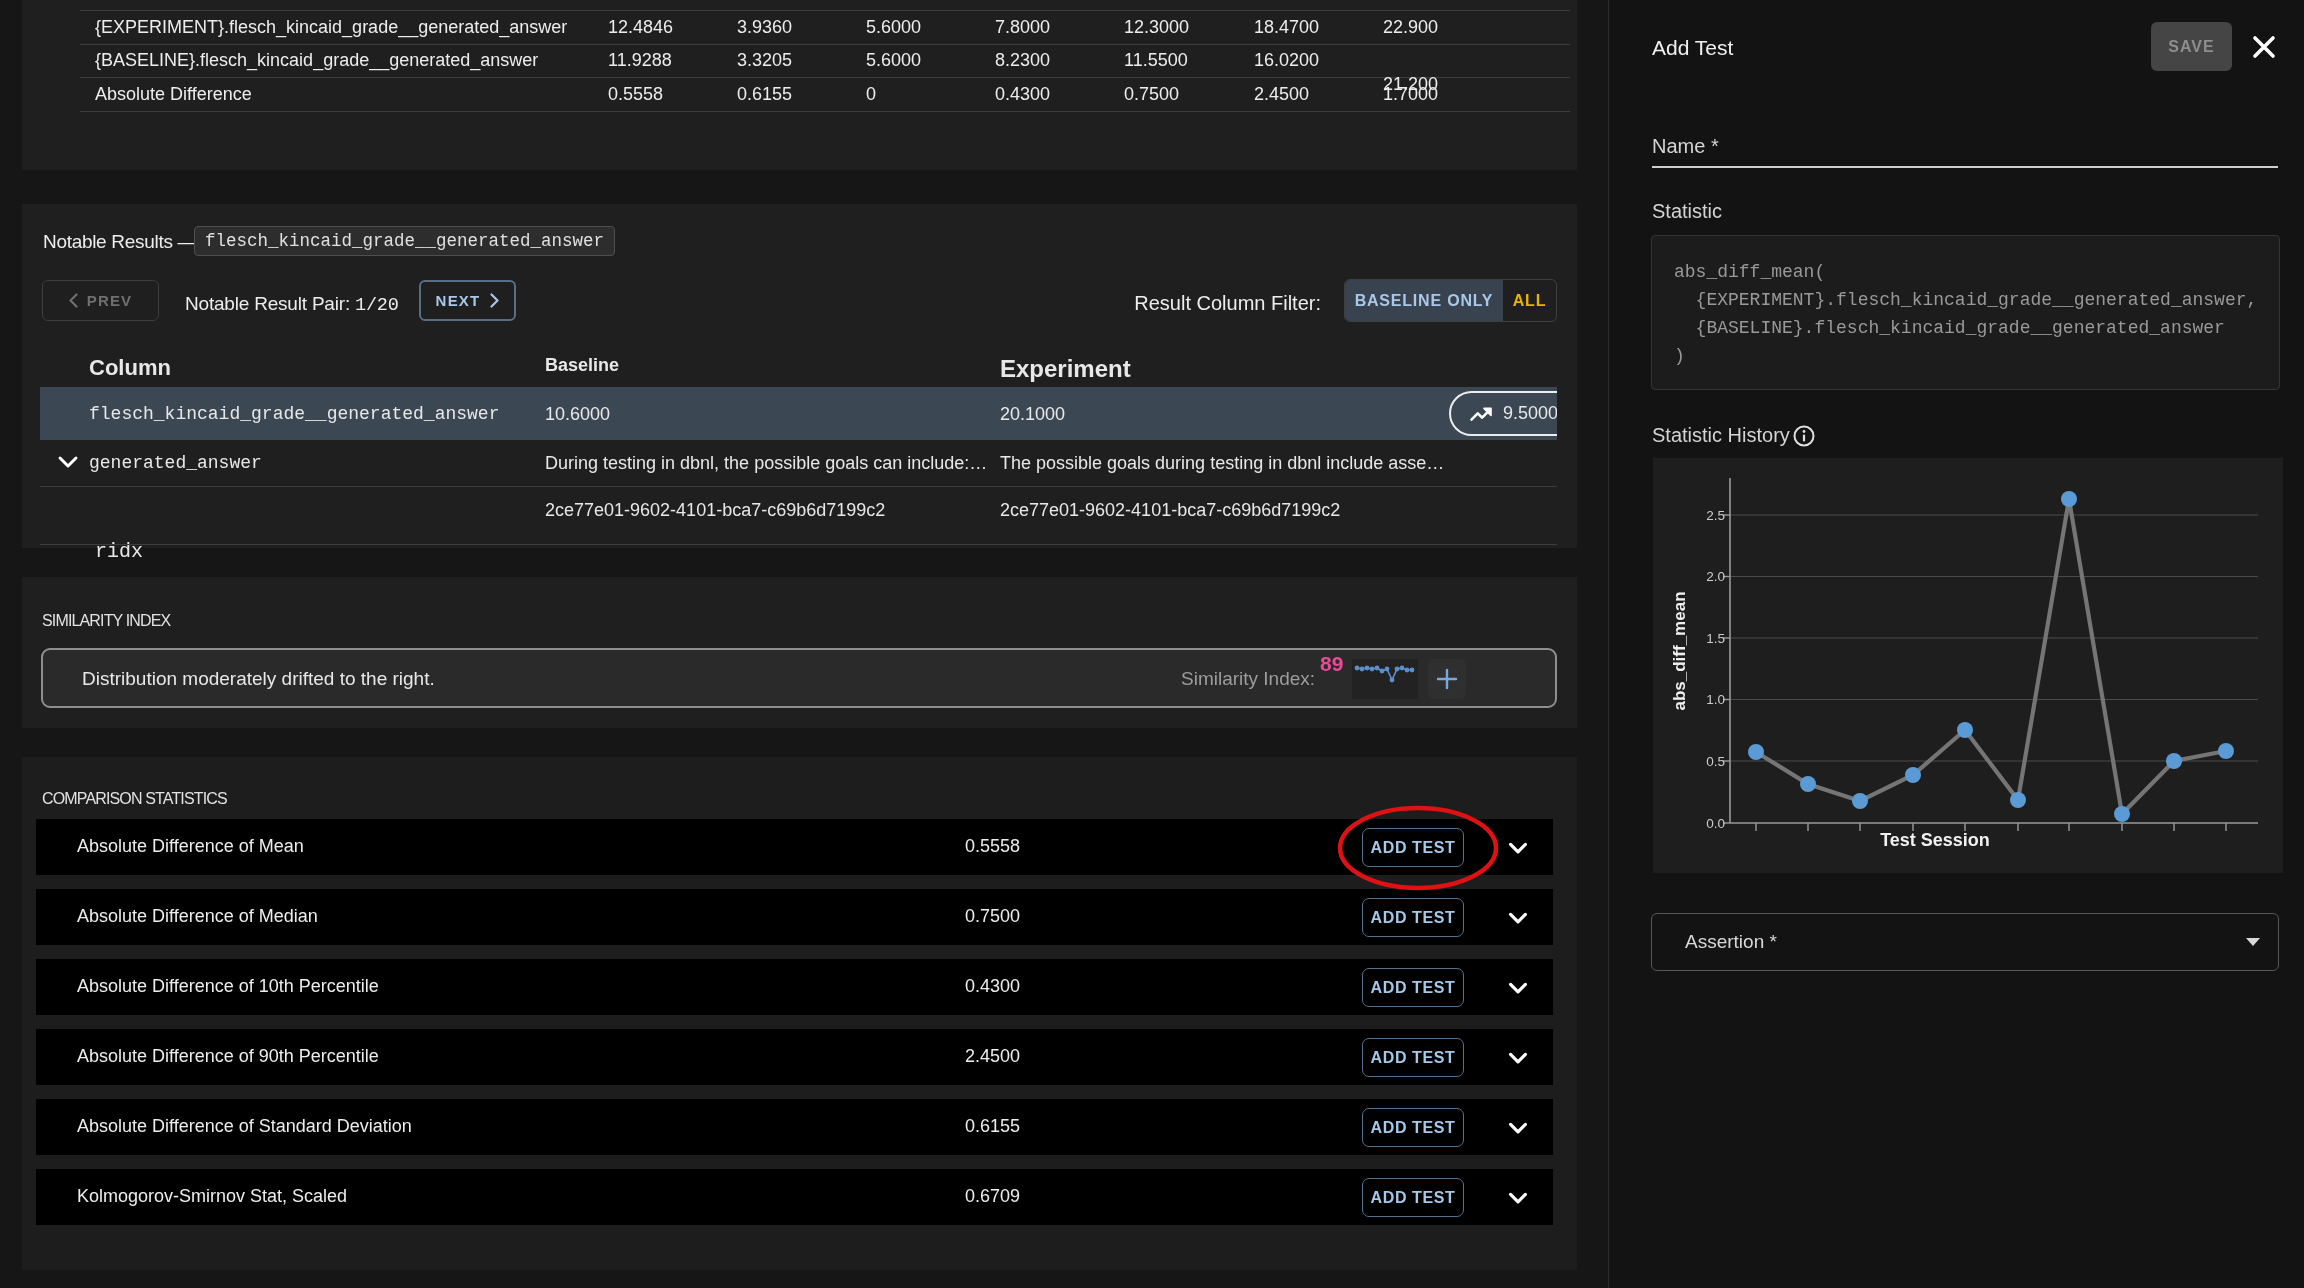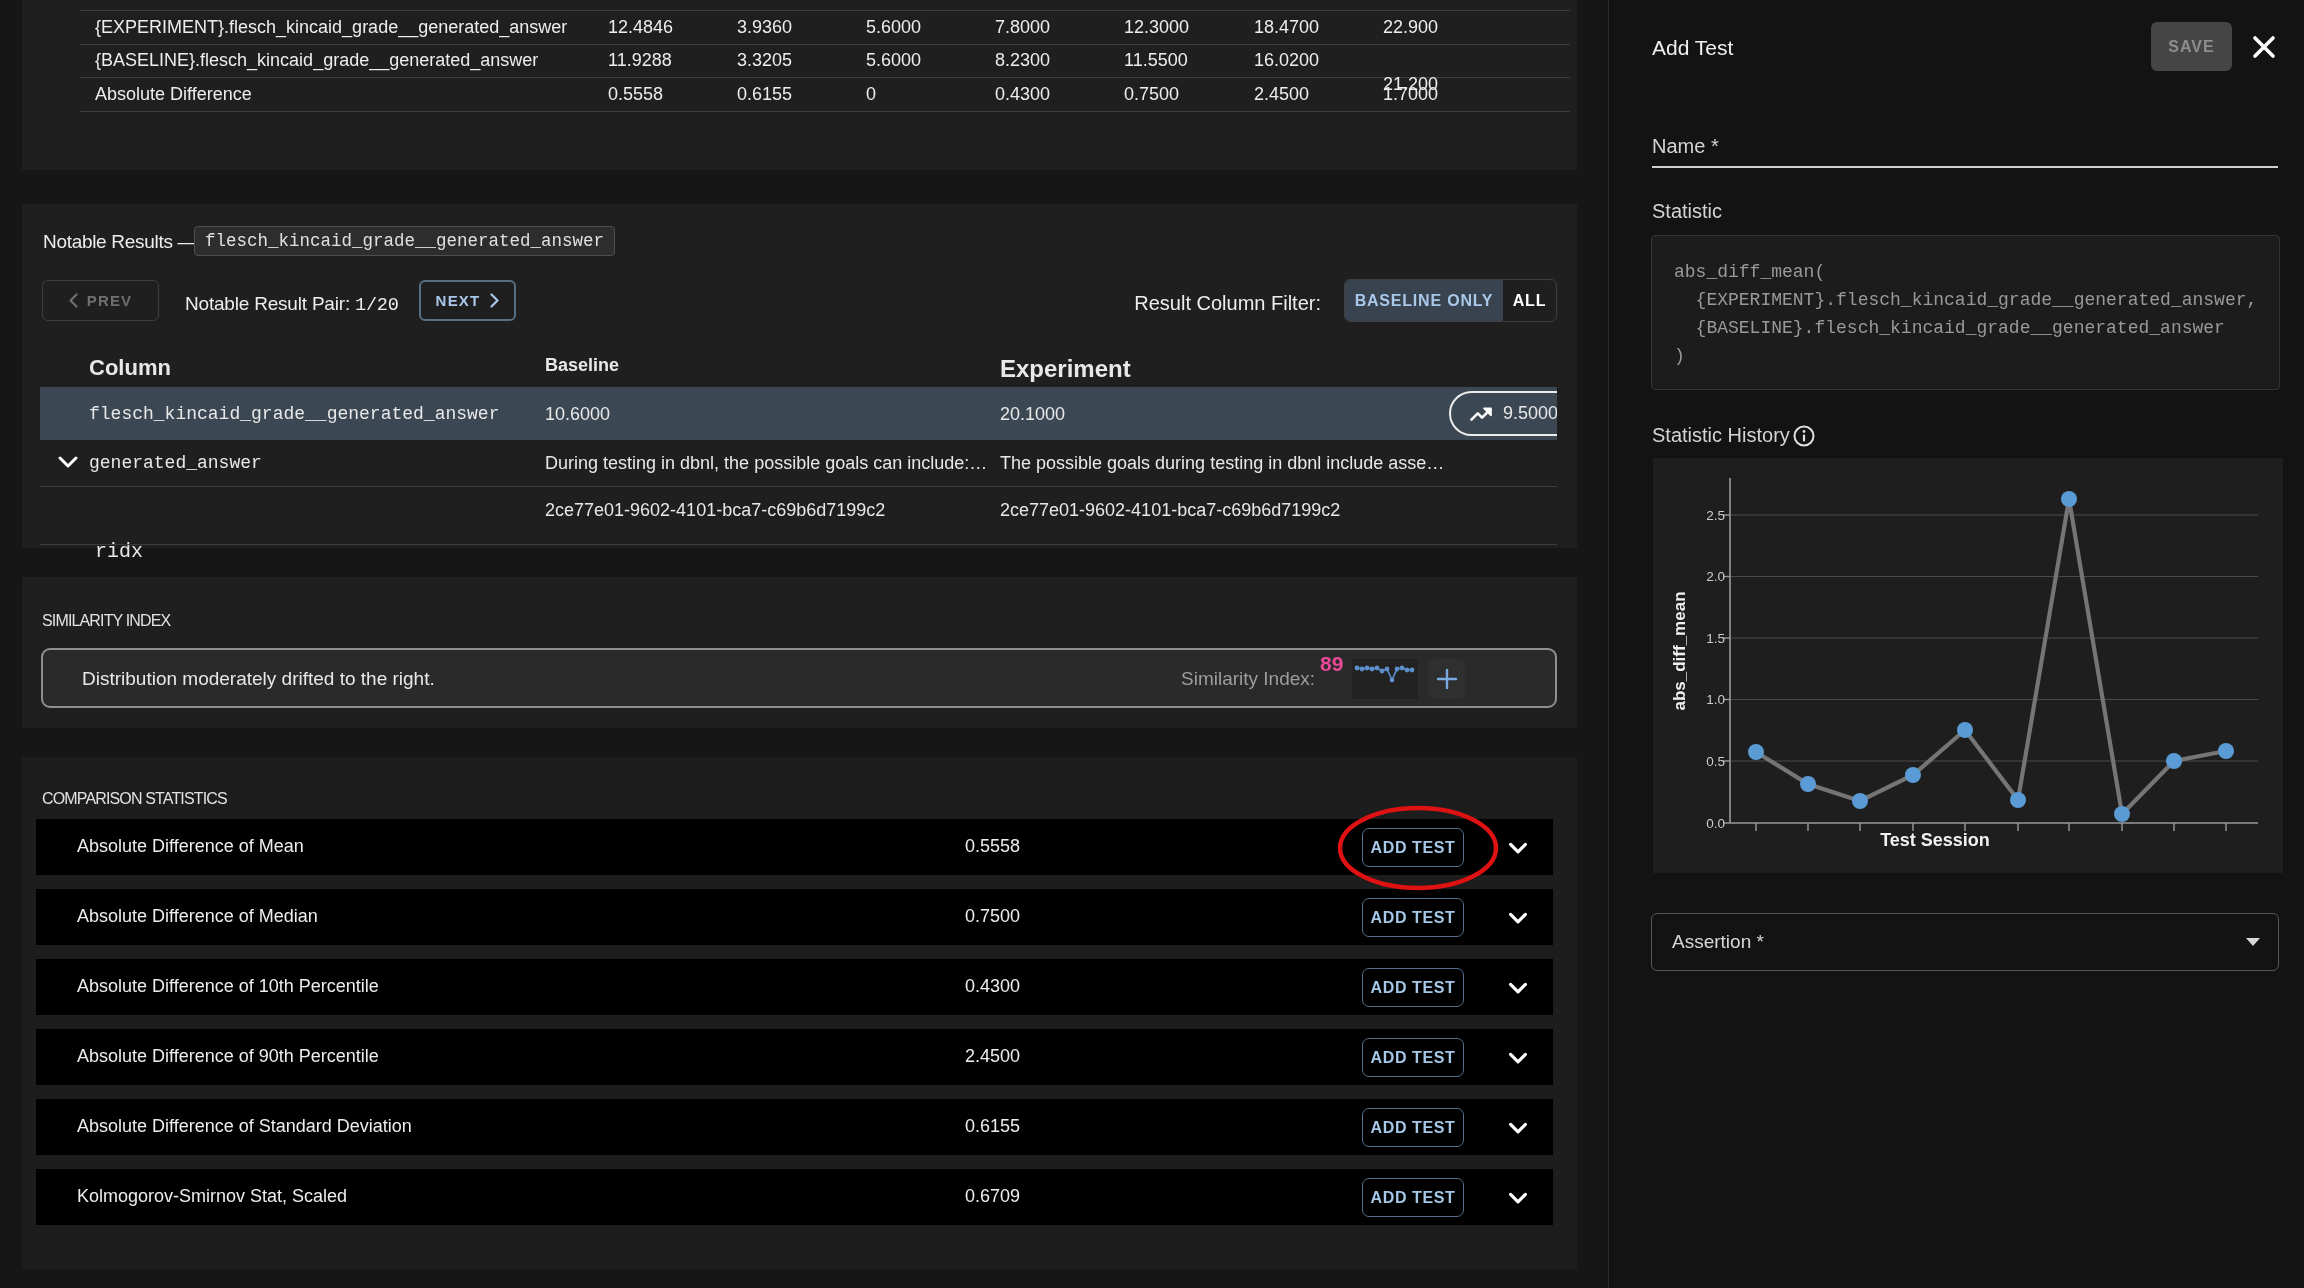--- a/index.html
+++ b/index.html
@@ -69,21 +69,21 @@
     <div class="abs" style="left:397px; top:76px; width:97px; height:41px; border:2px solid #566f85; border-radius:6px; color:#a9c7e8; font-size:15px; font-weight:bold; letter-spacing:1.2px; display:flex; align-items:center; justify-content:center; gap:10px;">
       <span>NEXT</span>
       <svg width="9" height="15" viewBox="0 0 9 15">
           <path d="M1.5 1.5 L7.5 7.5 L1.5 13.5" fill="none" stroke="#a9c7e8" stroke-width="2.2" stroke-linecap="round" stroke-linejoin="round"></path>
         </svg>
     </div>
 
     <div class="abs" style="left:1019px; top:88px; width:280px; text-align:right; font-size:20px; color:#ededed; white-space:nowrap;">Result Column Filter:</div>
     <div class="abs" style="left:1322px; top:75px; width:213px; height:43px; border:1px solid #3f3f3f; border-radius:6px; overflow:hidden; display:flex;">
       <div style="width:158px; height:100%; background:#39434f; color:#a9c7e8; font-size:16px; font-weight:bold; letter-spacing:0.8px; display:flex; align-items:center; justify-content:center;">BASELINE ONLY</div>
-      <div style="flex:1; height:100%; color:#ffffff; font-size:16px; font-weight:bold; letter-spacing:0.8px; display:flex; align-items:center; justify-content:center;">ALL</div>
+      <div style="flex:1; height:100%; color:#eab308; font-size:16px; font-weight:bold; letter-spacing:0.8px; display:flex; align-items:center; justify-content:center;">ALL</div>
     </div>
 
     <div class="abs" style="left:67px; top:151px; font-size:22px; font-weight:bold;">Column</div>
     <div class="abs" style="left:523px; top:151px; font-size:18px; font-weight:bold;">Baseline</div>
     <div class="abs" style="left:978px; top:151px; font-size:24px; font-weight:bold;text-align:right;">Experiment</div>
 
     <div class="abs" style="left:18px; top:183px; width:1517px; height:53px; background:#3c4754; overflow:hidden;">
       <div class="abs mono" style="left:49px; top:17px; font-size:18px;">flesch_kincaid_grade__generated_answer</div>
       <div class="abs" style="left:505px; top:17px; font-size:18px;">10.6000</div>
       <div class="abs" style="left:960px; top:17px; font-size:18px;">20.1000</div>
@@ -271,21 +271,21 @@
             <circle cx="416" cy="41" r="8"></circle>
             <circle cx="469" cy="356" r="8"></circle>
             <circle cx="521" cy="303" r="8"></circle>
             <circle cx="573" cy="293" r="8"></circle>
         </g>
         <text x="282" y="388" font-family="Liberation Sans, sans-serif" font-size="18" font-weight="bold" fill="#f0f0f0" text-anchor="middle">Test Session</text>
         <text x="32" y="193" font-family="Liberation Sans, sans-serif" font-size="17" font-weight="bold" fill="#f0f0f0" text-anchor="middle" transform="rotate(-90 32 193)">abs_diff_mean</text>
       </svg>
     </div>
 
-    <div class="abs" style="left:42px; top:913px; width:628px; height:58px; border:1px solid #575757; border-radius:6px; display:flex; align-items:center;">
+    <div class="abs" style="left:42px; top:913px; width:628px; height:58px; border:1px solid #575757; border-radius:6px; display:flex; align-items:center;padding-left:13px;">
       <span style="margin-left:20px; font-size:19px; color:#d8d8d8;">Assertion *</span>
       <svg style="position:absolute; right:17px;" width="16" height="10" viewBox="0 0 16 10">
           <path d="M1 1 L8 9 L15 1 Z" fill="#d8d8d8"></path>
         </svg>
     </div>
   </div>
 
 </div>
 
 </body></html>

